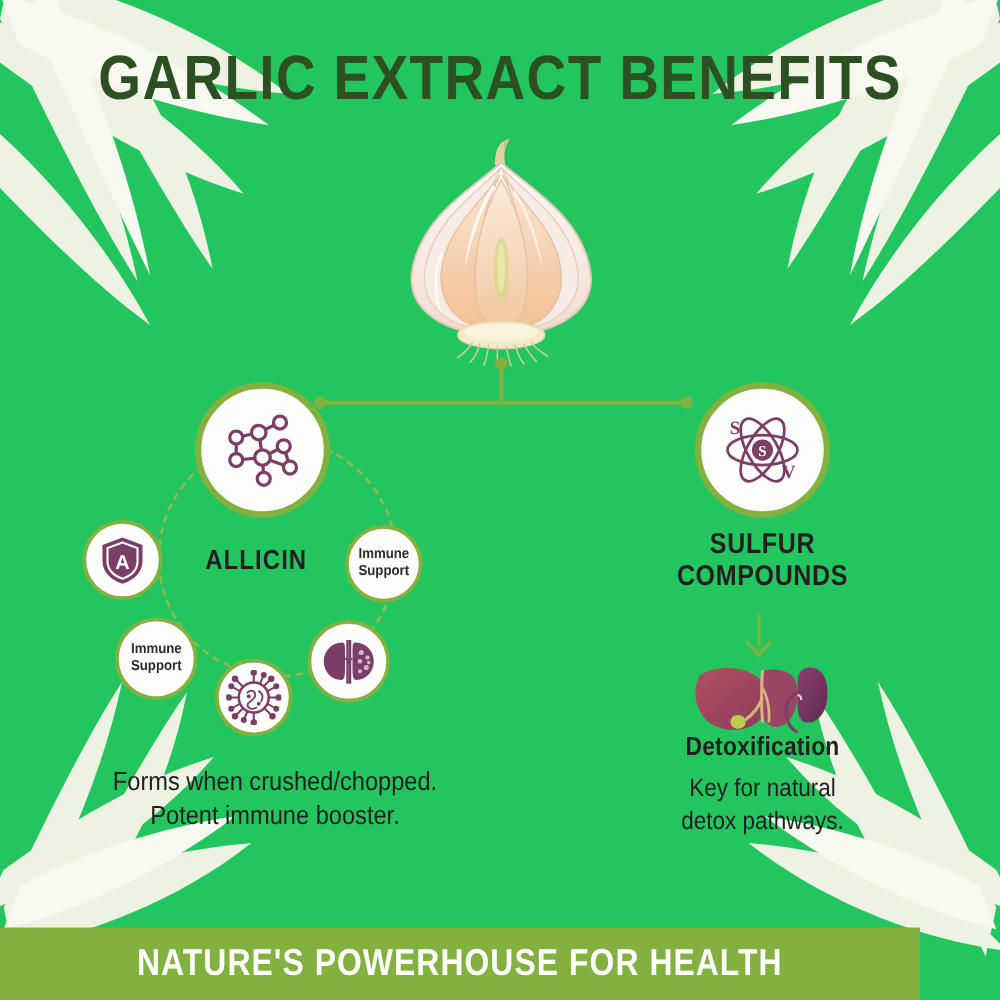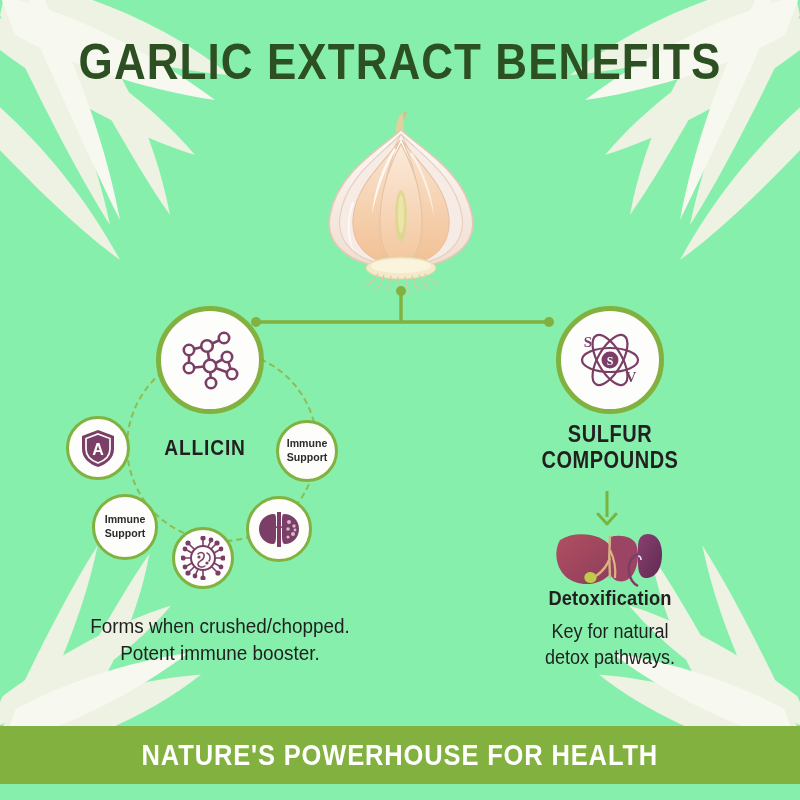--- a/index.html
+++ b/index.html
@@ -5,21 +5,21 @@
   html,body{margin:0;padding:0;}
   body{
     width:800px;height:800px;
     background:#ffffff;
     font-family:"Liberation Sans", sans-serif;
     overflow:hidden;
   }
   #poster{
     position:relative;
     width:800px;height:800px;
-    background:#86efac;
+    background:#22c55e;
     overflow:hidden;
   }
 
   
   .leafcorner{position:absolute;pointer-events:none;}
   .lc-tl{left:-20px;top:-30px;}
   .lc-tr{right:-20px;top:-30px;transform:scaleX(-1);}
   .lc-bl{left:-20px;bottom:35px;transform:scaleY(-1);}
   .lc-br{right:-20px;bottom:35px;transform:scale(-1,-1);}
 
@@ -88,21 +88,21 @@
     position:absolute;text-align:center;
     font-family:"Liberation Sans Narrow","Liberation Sans",sans-serif;
     color:#1f1f1f;line-height:1.28;
     transform:scaleX(.9);
   }
   .desc-left{left:40px;top:613px;width:360px;font-size:21px;}
   .desc-right{left:520px;top:619px;width:180px;font-size:20px;}
 
   
   .banner{
-    position:absolute;left:0;bottom:16px;width:800px;height:58px;
+    position:absolute;left:0;bottom:0;width:736px;height:58px;
     background:#82b13f;
     display:flex;align-items:center;justify-content:center;
   }
   .banner-text{
     font-family:"Liberation Sans Narrow","Liberation Sans",sans-serif;
     font-weight:bold;font-size:30px;color:#ffffff;
     letter-spacing:1px;transform:scaleX(.85);white-space:nowrap;
   }
 
   .icon-svg{display:block;}

